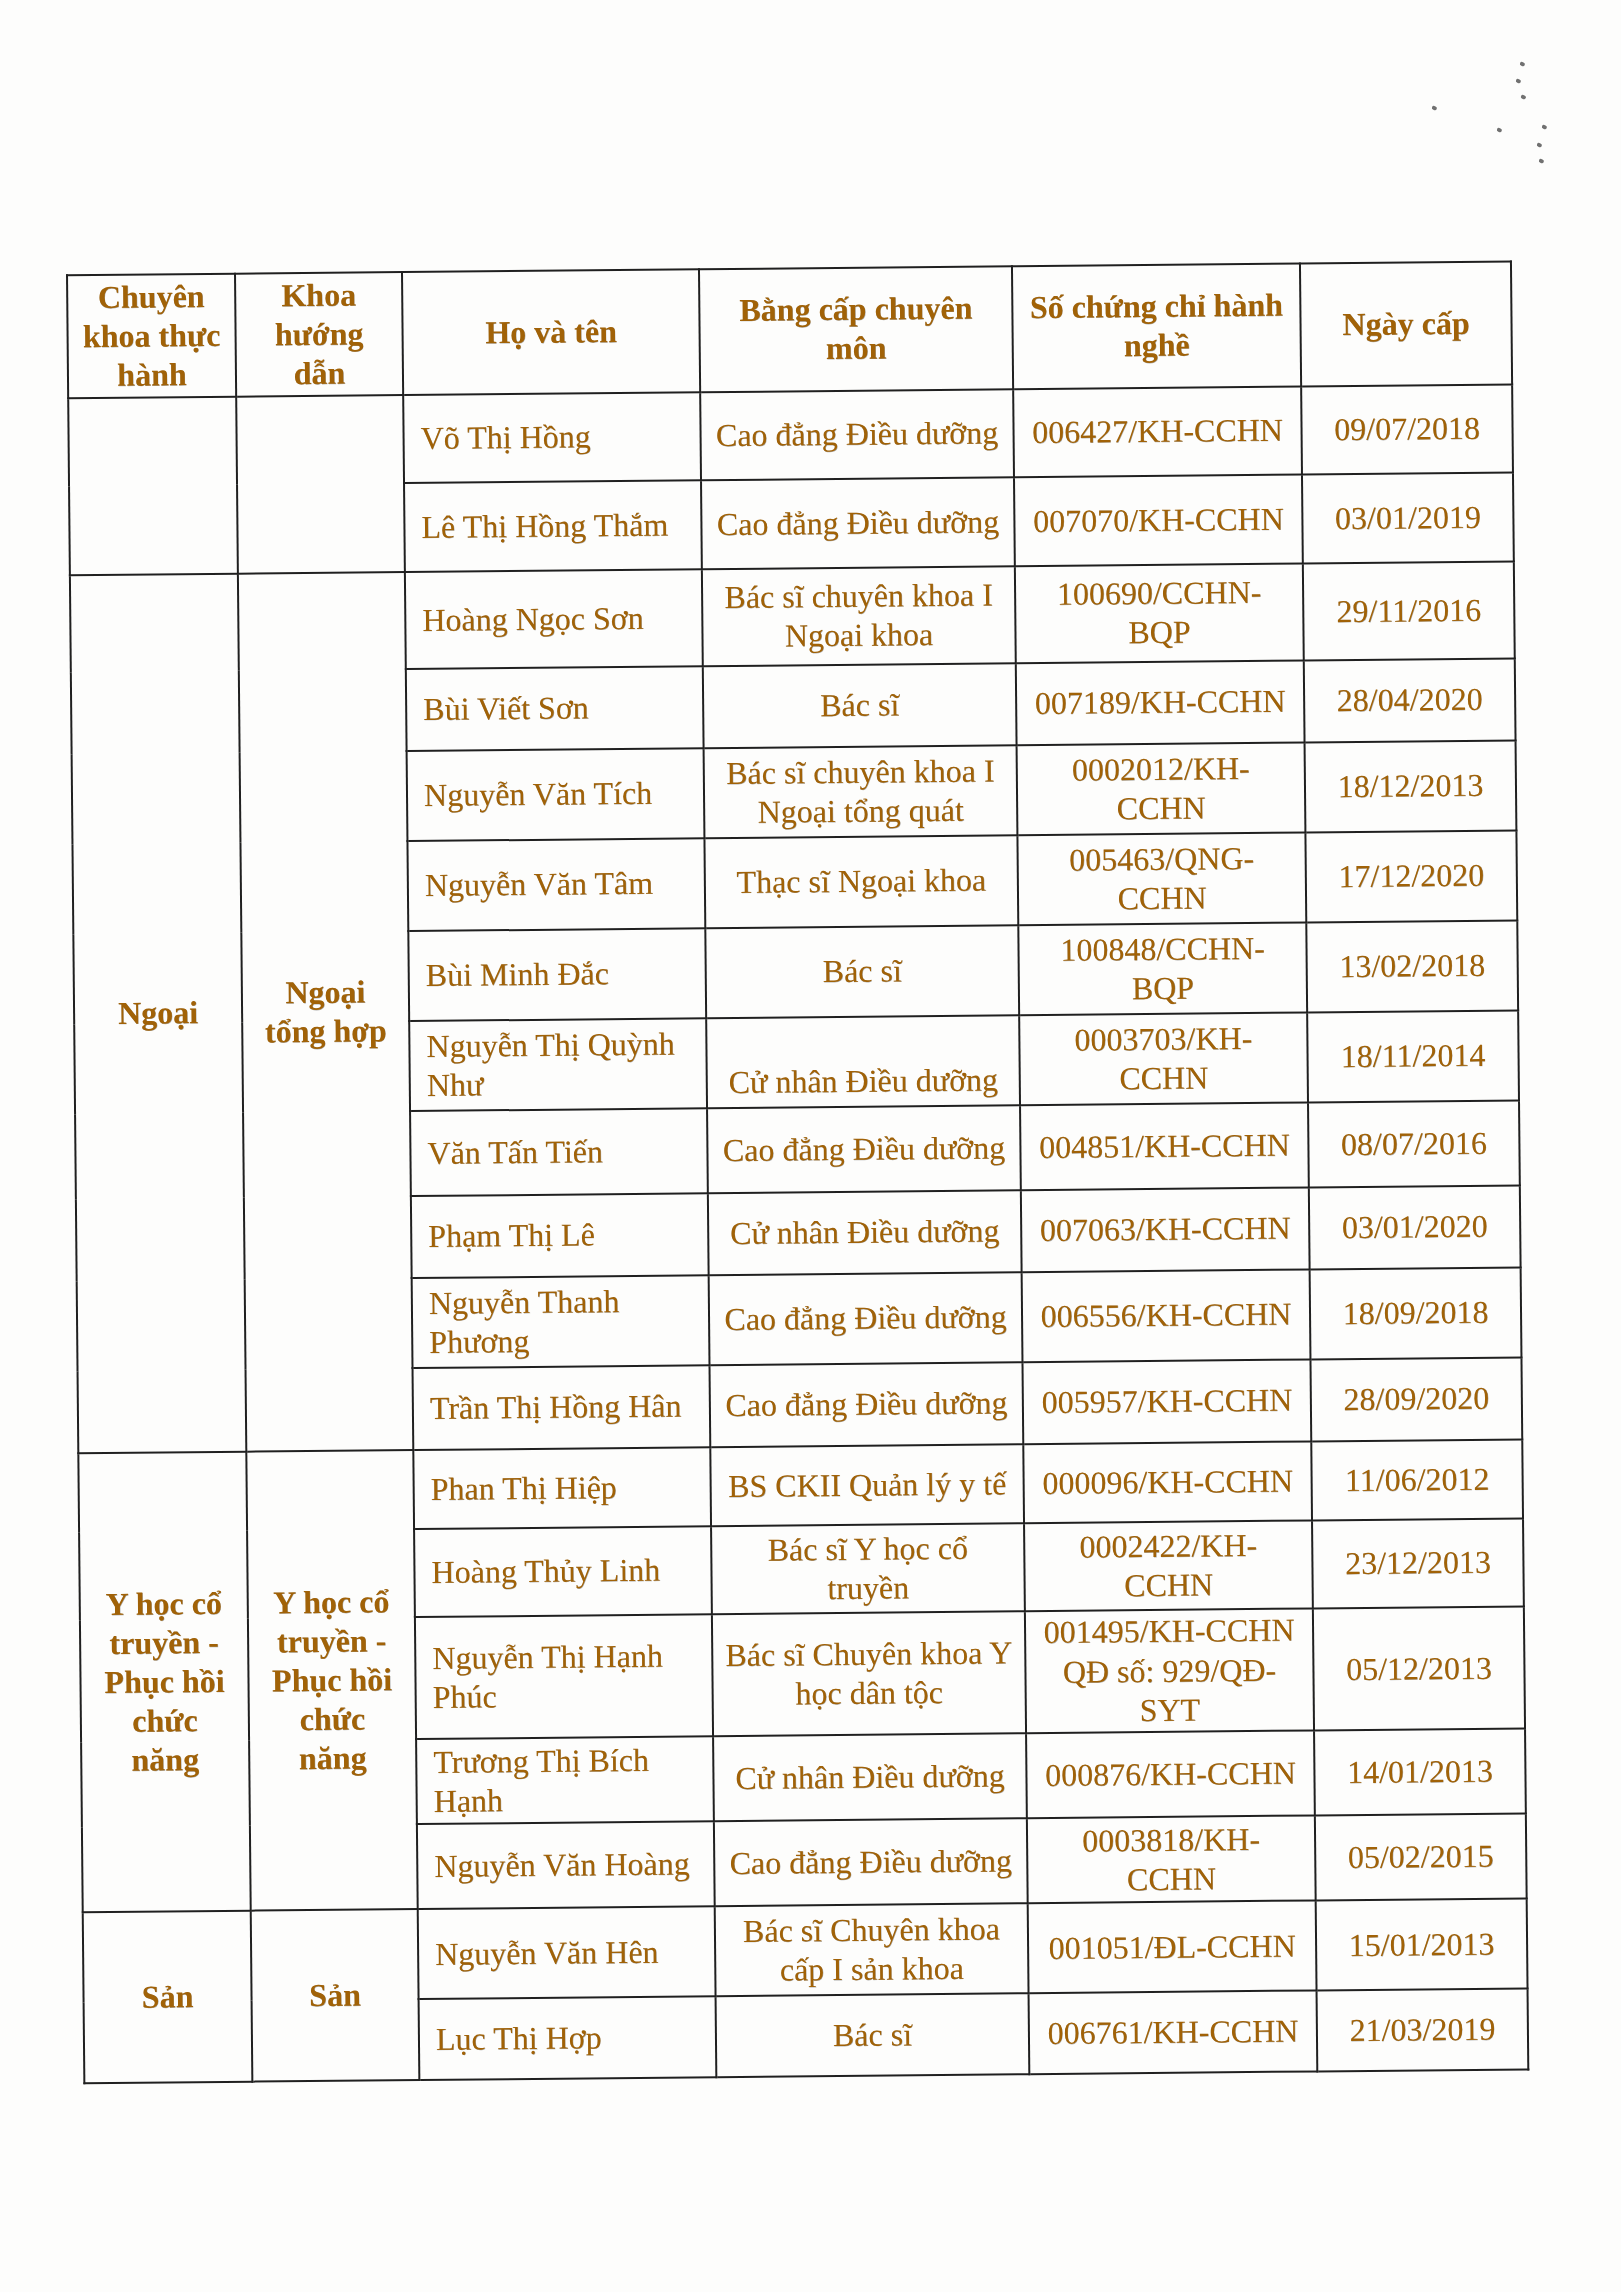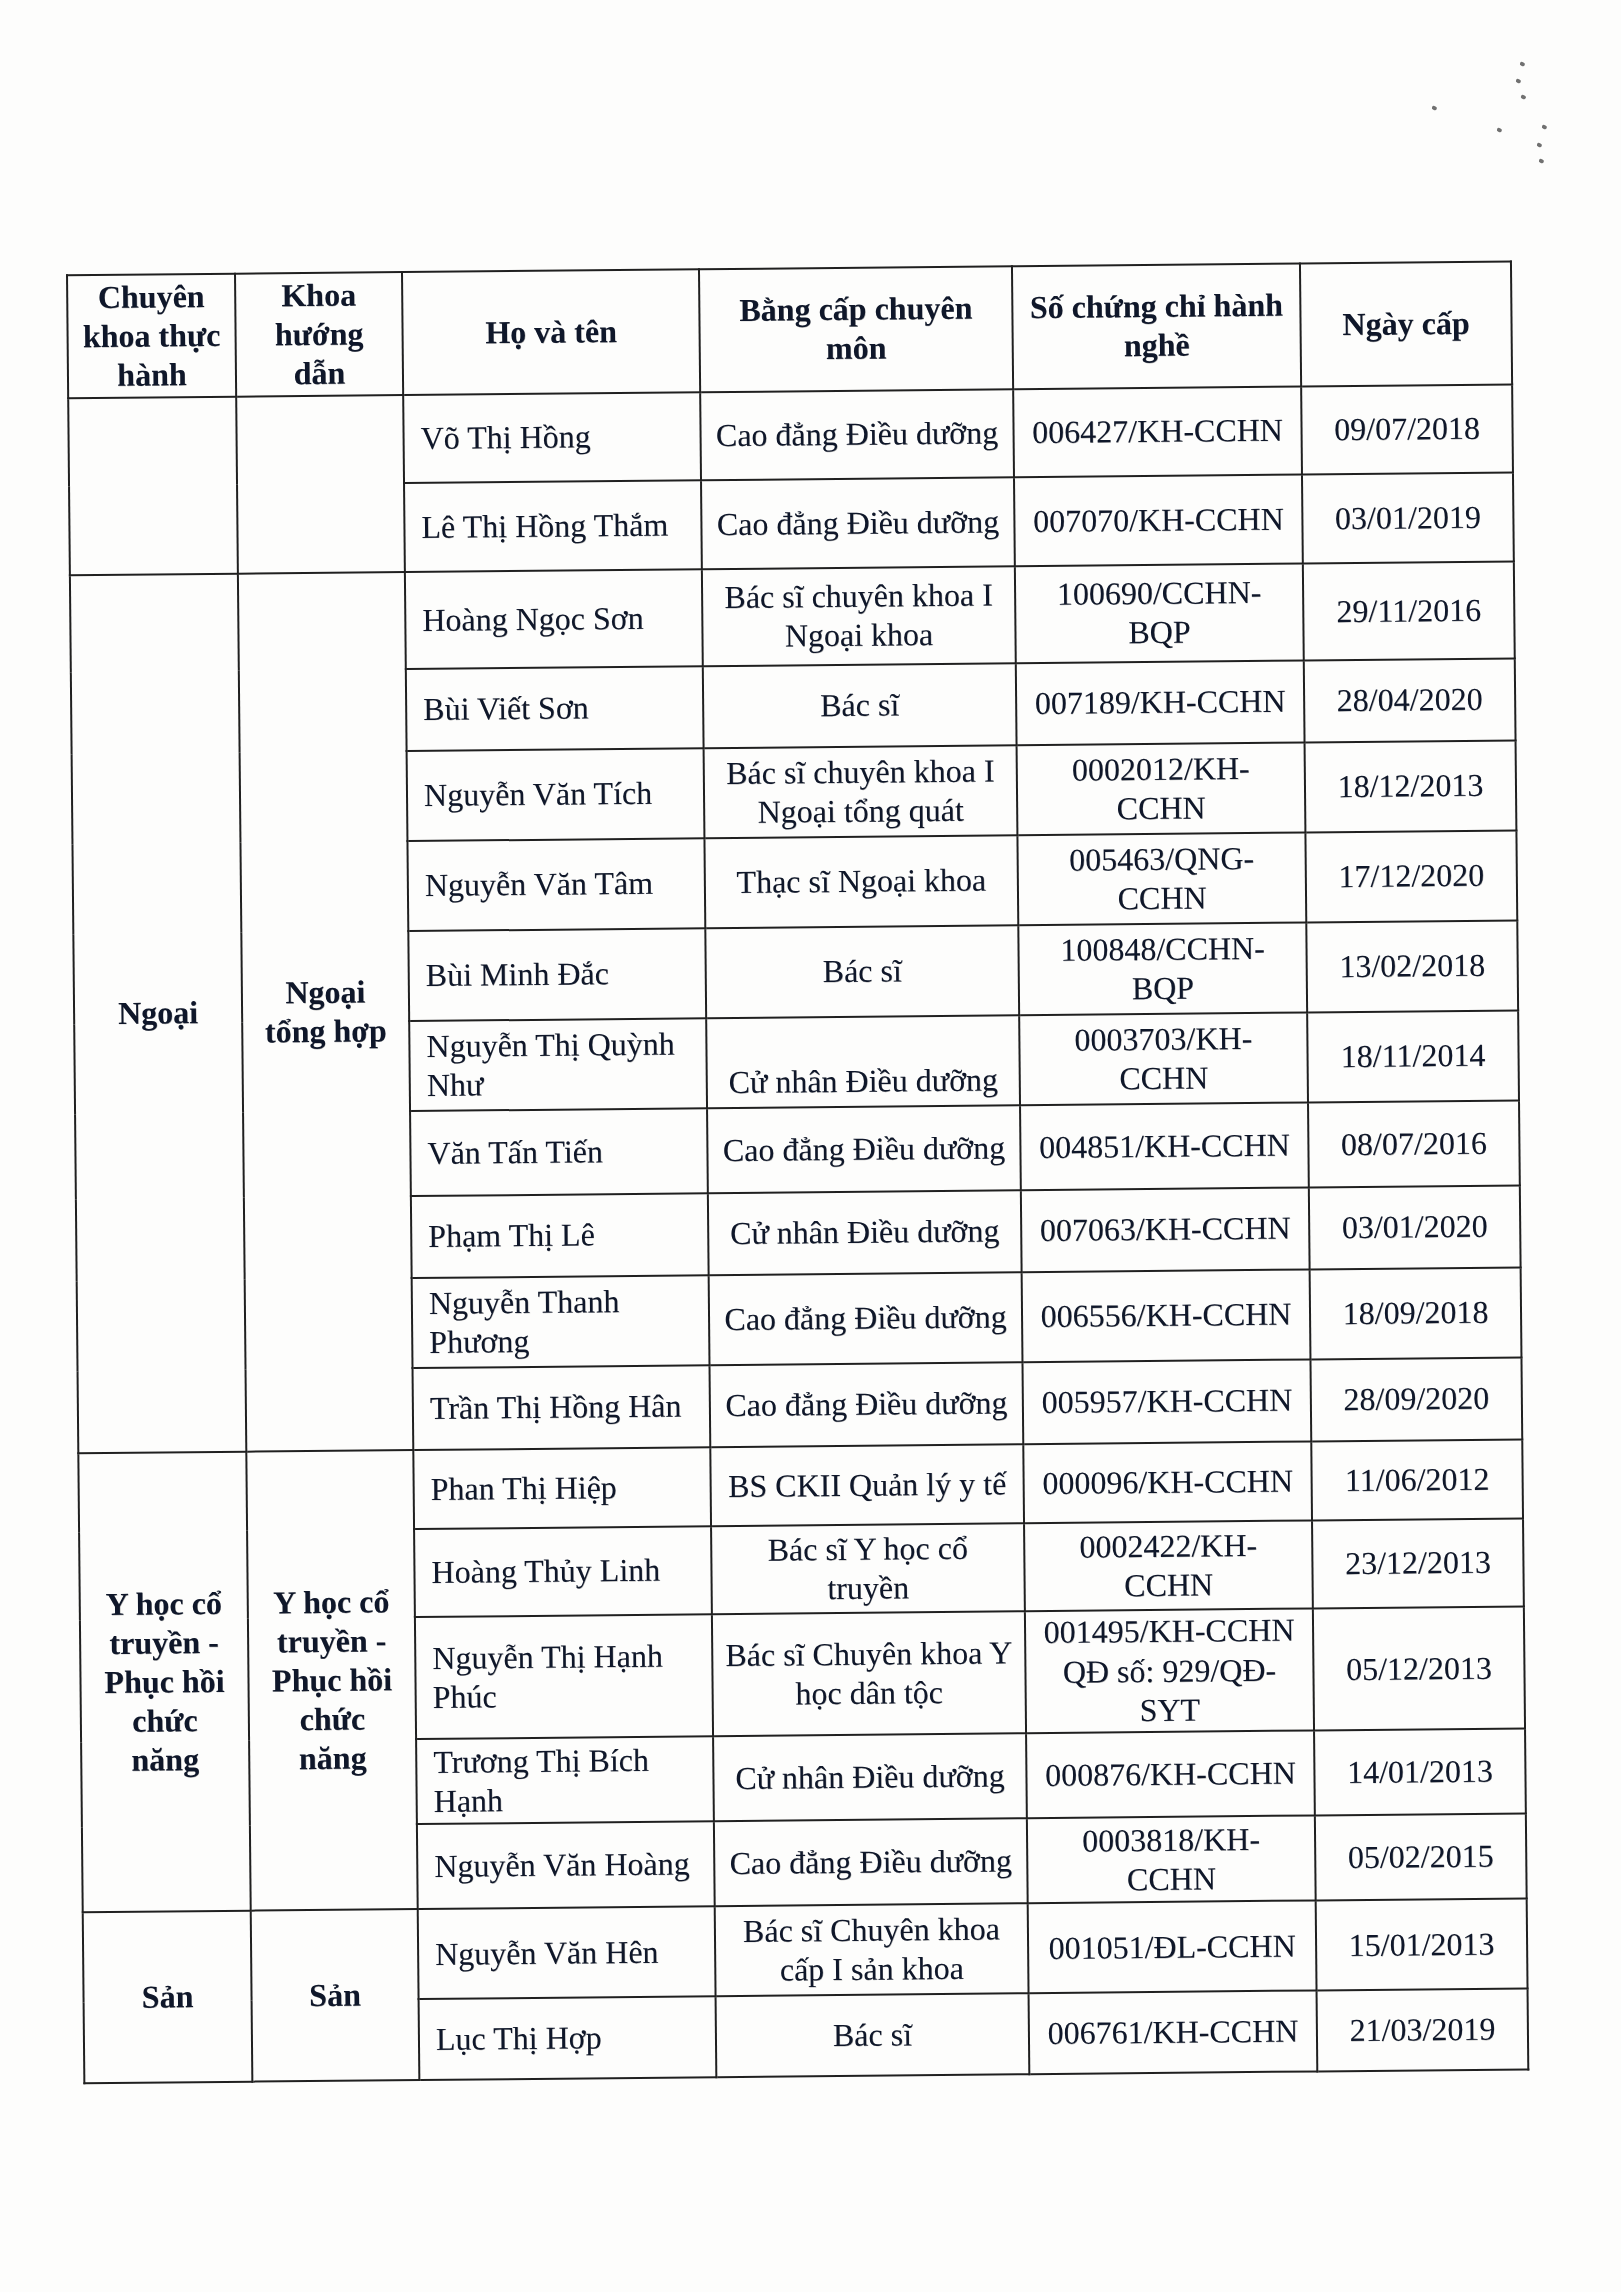--- a/index.html
+++ b/index.html
@@ -2,21 +2,21 @@
 <html style="font-size:14.3px"><head>
 <meta charset="utf-8">
 <style>
   html,body{margin:0;padding:0;background:#e8e8e8;}
   .page{
     position:relative;
     width:1621px;height:2293px;
     background:#fdfdfc;
     overflow:hidden;
     font-family:"Liberation Serif","DejaVu Serif",serif;
-    color:#0f172a;
+    color:#a16207;
   }
   .table-wrap{
     position:absolute;left:66px;top:274px;
     transform:rotate(-0.55deg);
     transform-origin:36px 0;
   }
   table{border-collapse:collapse;table-layout:fixed;background:transparent;}
   th,td{
     border:2.7px solid #202020;
     white-space:pre-line;

